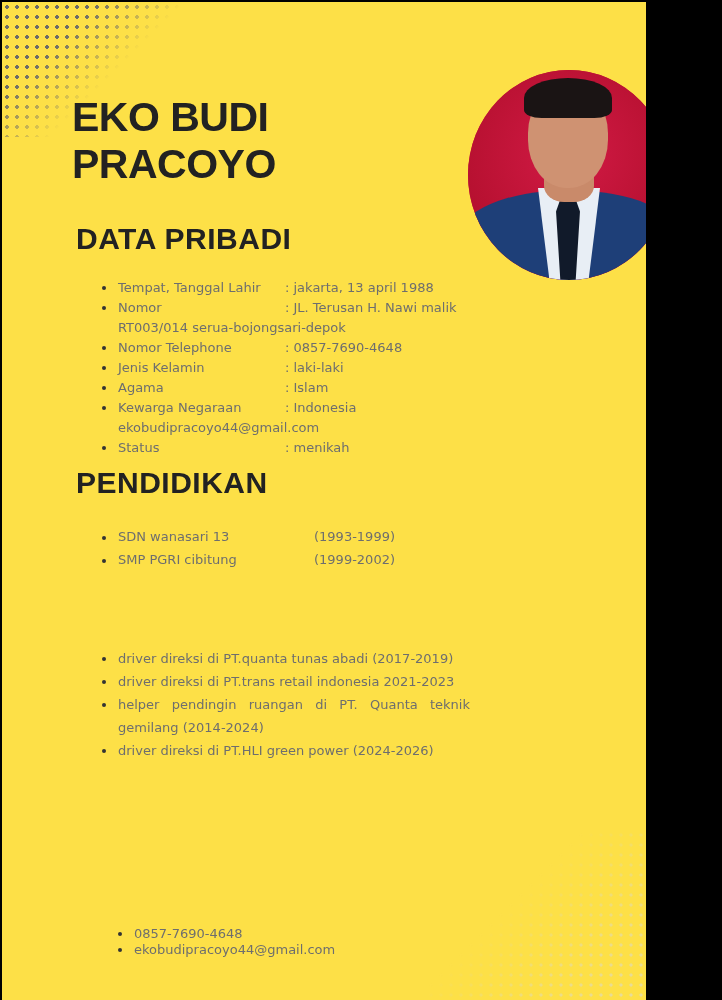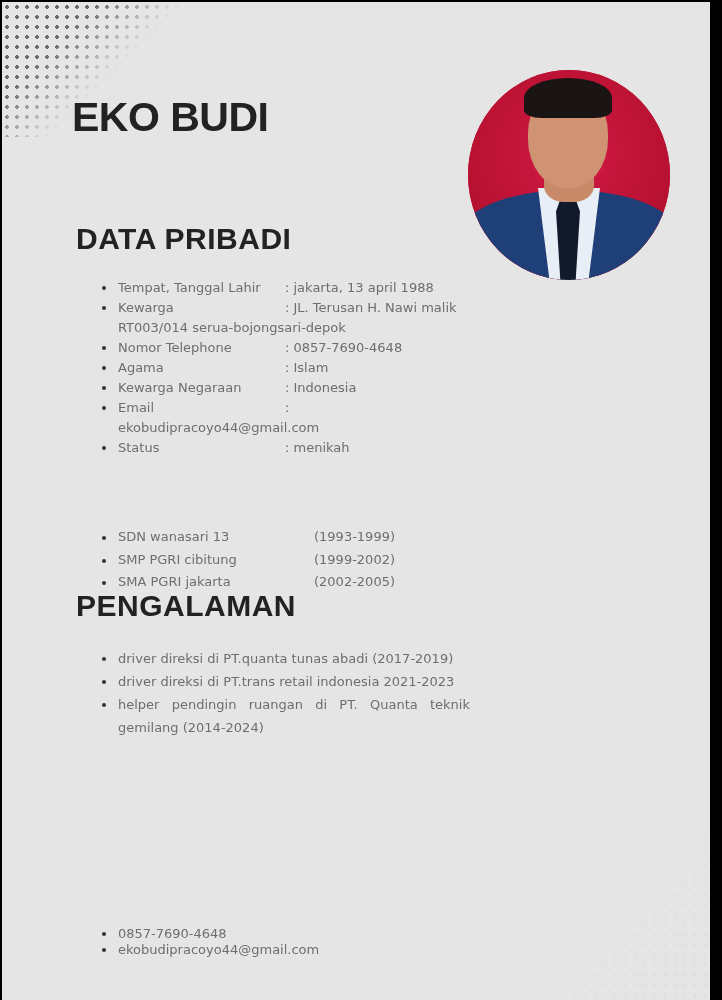--- a/index.html
+++ b/index.html
@@ -3,22 +3,22 @@
   <meta charset="utf-8">
   <style>
     html, body { margin: 0; padding: 0; }
     body {
       width: 722px; height: 1000px; overflow: hidden;
       background: #000;
       font-family: "DejaVu Sans", sans-serif;
       position: relative;
     }
     .page {
-      position: absolute; left: 2px; top: 2px; width: 708px; height: 998px;
-      background: #e5e5e5; overflow: hidden;
+      position: absolute; left: 2px; top: 2px; width: 644px; height: 998px;
+      background: #fde047; overflow: hidden;
     }
     .dots-tl {
       position: absolute; left: 0; top: 0; width: 180px; height: 135px;
       background-image: radial-gradient(circle, #6a6a6a 1.6px, transparent 2px);
       background-size: 10px 10px;
       -webkit-mask-image: linear-gradient(135deg, #000 0%, #000 30%, transparent 58%);
       mask-image: linear-gradient(135deg, #000 0%, #000 30%, transparent 58%);
     }
     .dots-br {
       position: absolute; right: 0; bottom: 0; width: 220px; height: 170px;
@@ -77,87 +77,88 @@
       border-radius: 50%; background: #333;
     }
     .data-list { left: 76px; top: 258px; width: 390px; line-height: 20px; }
     .data-list li::before { top: 8px; }
     .data-list .lbl { display: inline-block; width: 167px; }
     .edu-list { left: 76px; top: 506px; width: 360px; font-size: 14.5px; line-height: 22.5px; }
     .edu-list li::before { top: 10px; }
     .edu-list .school { display: inline-block; width: 196px; }
     .exp-list { left: 76px; top: 627px; width: 374px; font-size: 14.5px; line-height: 23px; text-align: justify; }
     .exp-list li::before { top: 10px; }
-    .contact-list { left: 76px; top: 906px; width: 300px; font-size: 11.5px; line-height: 16px; color: #707070; }
+    .contact-list { left: 92px; top: 906px; width: 300px; font-size: 11.5px; line-height: 16px; color: #707070; }
     .contact-list li { padding-left: 14px; }
     .contact-list li::before { left: 2px; top: 6px; width: 3.5px; height: 3.5px; }
   </style>
 </head>
 <body>
 
 <div class="page">
   <div class="dots-tl"></div>
   <div class="dots-br"></div>
 
   <div class="name">
     <div>EKO BUDI</div>
+    <div>PRACOYO</div>
   </div>
 
   <div class="photo" aria-label="profile-photo">
     <div class="bg"></div>
     <div class="suit"></div>
     <div class="shirt"></div>
     <div class="tie"></div>
     <div class="neck"></div>
     <div class="head"></div>
     <div class="hair"></div>
   </div>
 
   <div class="section-title" style="top:220px;">DATA PRIBADI</div>
   <ul class="list data-list">
     <li>
       <span class="lbl">Tempat, Tanggal Lahir</span><span>: jakarta, 13 april 1988</span>
     </li>
     <li>
-      <span class="lbl">Kewarga</span><span>: JL. Terusan H. Nawi malik</span>
+      <span class="lbl">Nomor</span><span>: JL. Terusan H. Nawi malik</span>
     </li>
     <li style="padding-left:22px" class="nobullet">
       <span>RT003/014 serua-bojongsari-depok</span>
     </li>
     <li>
       <span class="lbl">Nomor Telephone</span><span>: 0857-7690-4648</span>
     </li>
     <li>
+      <span class="lbl">Jenis Kelamin</span><span>: laki-laki</span>
+    </li>
+    <li>
       <span class="lbl">Agama</span><span>: Islam</span>
     </li>
     <li>
       <span class="lbl">Kewarga Negaraan</span><span>: Indonesia</span>
-    </li>
-    <li>
-      <span class="lbl">Email</span><span>:</span>
     </li>
     <li class="nobullet">
       <span>ekobudipracoyo44@gmail.com</span>
     </li>
     <li>
       <span class="lbl">Status</span><span>: menikah</span>
     </li>
   </ul>
 
+  <div class="section-title" style="top:464px;">PENDIDIKAN</div>
   <ul class="list edu-list">
     <li><span class="school">SDN  wanasari 13</span><span>(1993-1999)</span></li>
     <li><span class="school">SMP PGRI cibitung</span><span>(1999-2002)</span></li>
-    <li><span class="school">SMA PGRI jakarta</span><span>(2002-2005)</span></li>
   </ul>
 
-  <div class="section-title" style="top:587px;">PENGALAMAN</div>
   <ul class="list exp-list">
     <li>driver direksi di PT.quanta tunas abadi (2017-2019)</li>
     <li>driver direksi di PT.trans retail indonesia 2021-2023</li>
     <li>helper pendingin ruangan di PT. Quanta teknik gemilang (2014-2024)</li>
+    <li>driver direksi di PT.HLI green power (2024-2026)</li>
   </ul>
 
   <ul class="list contact-list">
     <li>0857-7690-4648</li>
     <li>ekobudipracoyo44@gmail.com</li>
   </ul>
 </div>
 
 <style>
   ul.list li.nobullet::before { display: none; }

